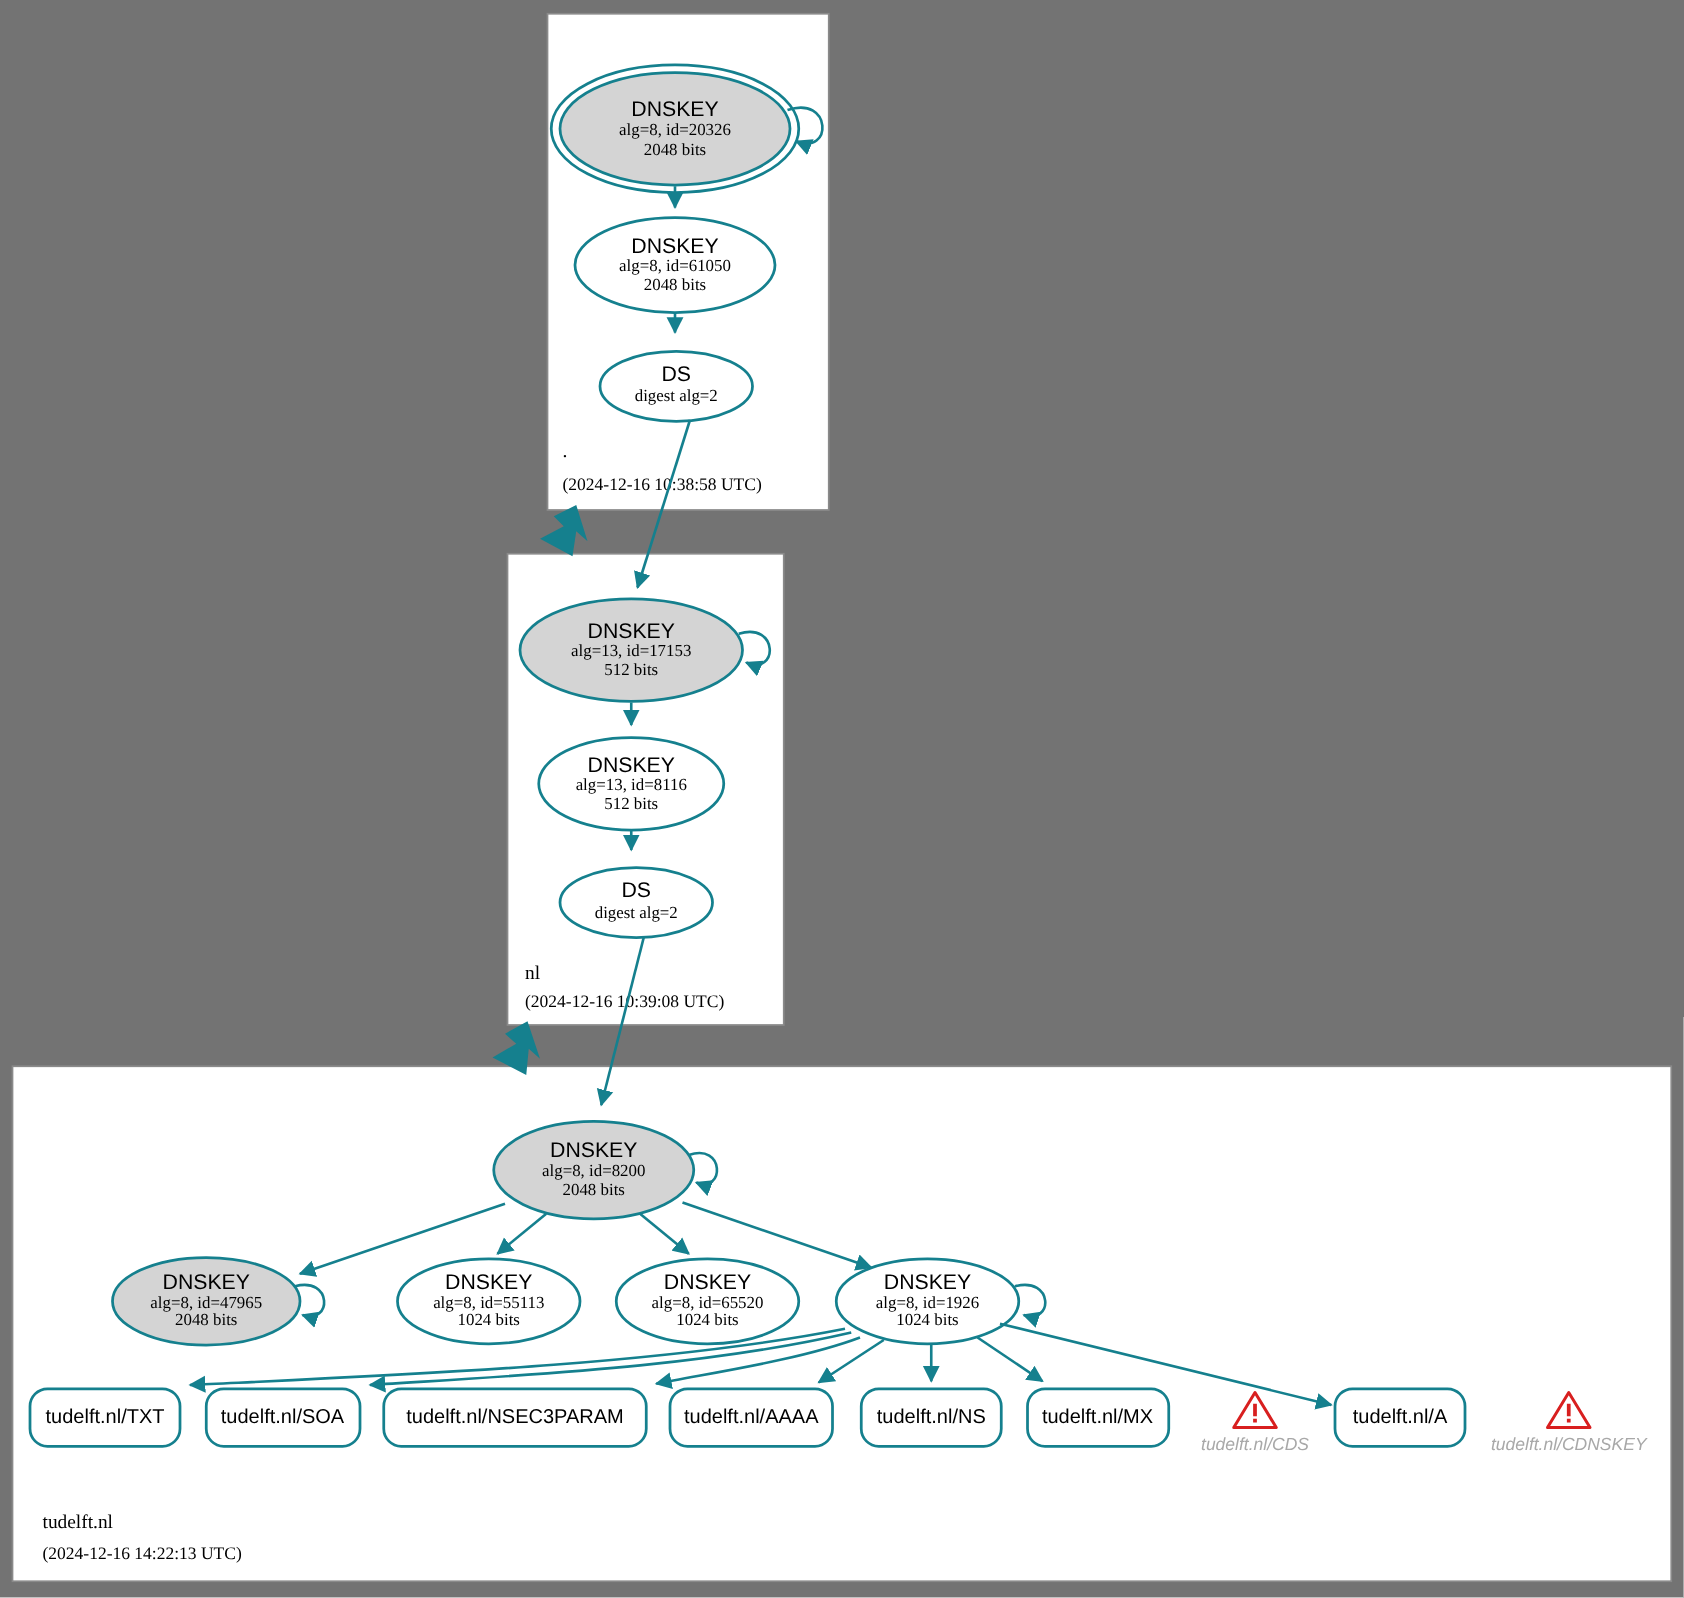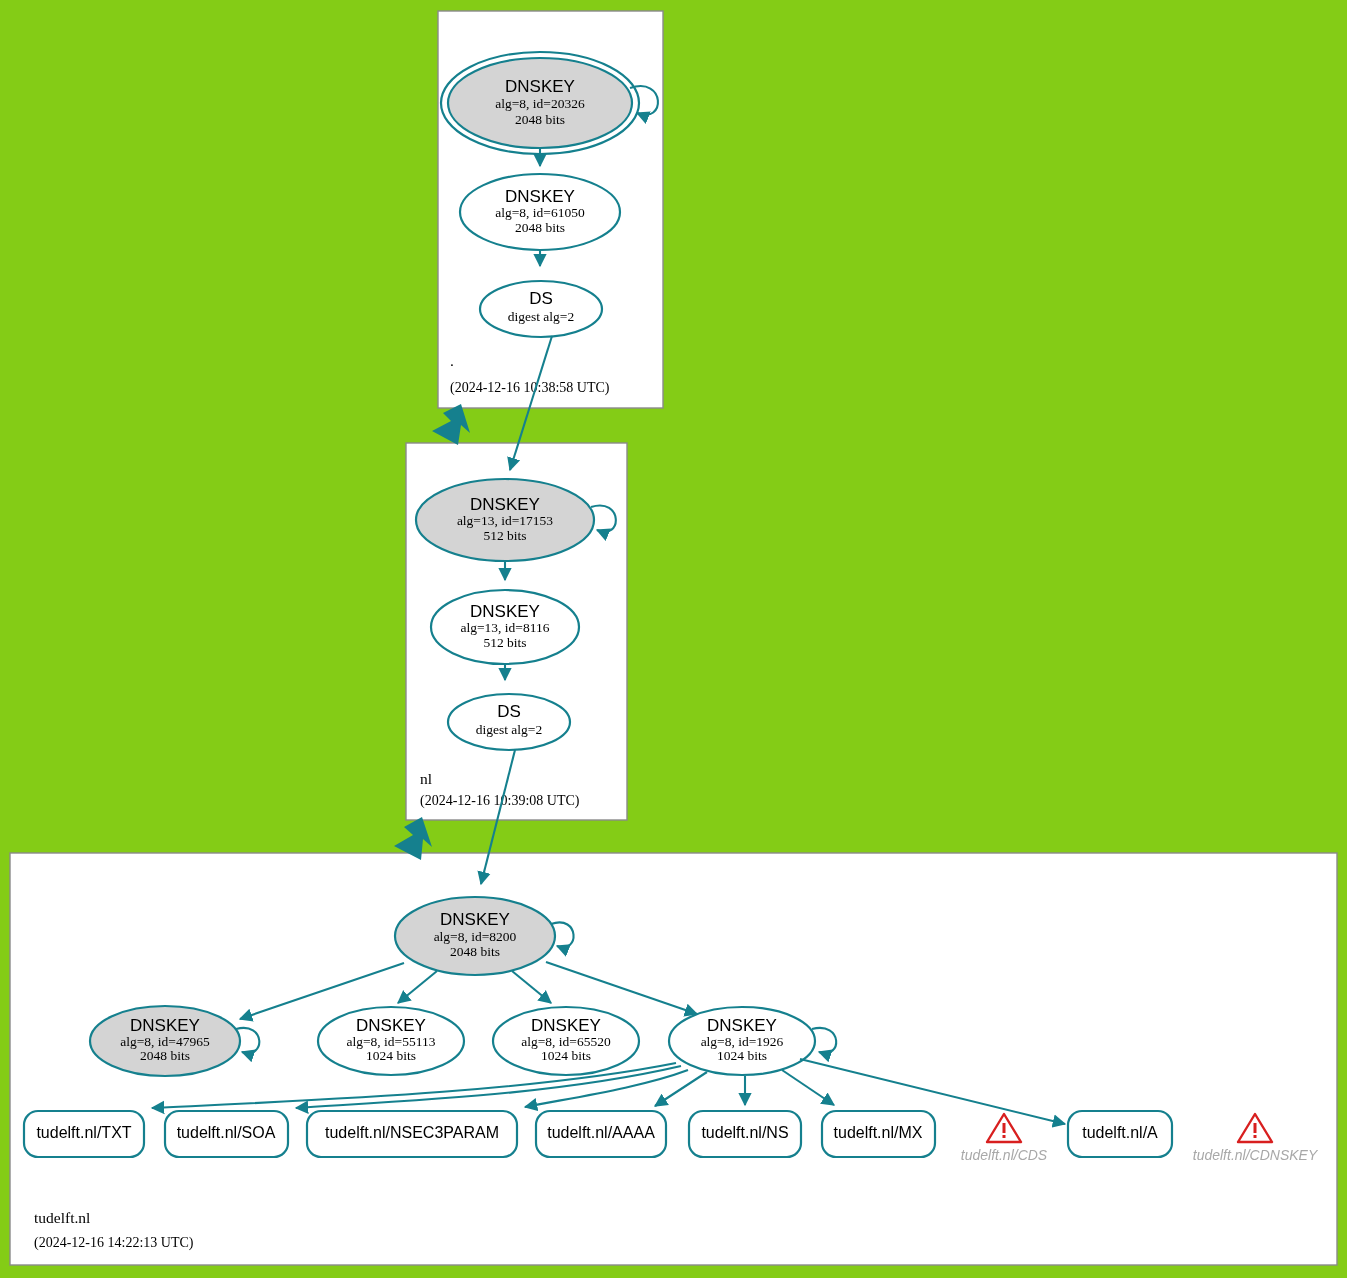--- a/index.html
+++ b/index.html
@@ -4,21 +4,21 @@
 <style>
   html, body {
     margin: 0;
     padding: 0;
     background: #ffffff;
   }
   #canvas {
     position: relative;
     width: 1347px;
     height: 1278px;
-    background: #84cc16;
+    background: #737373;
     font-family: "Liberation Sans", sans-serif;
     overflow: hidden;
   }
   svg#diagram {
     position: absolute;
     left: 0;
     top: 0;
     width: 1347px;
     height: 1278px;
   }

